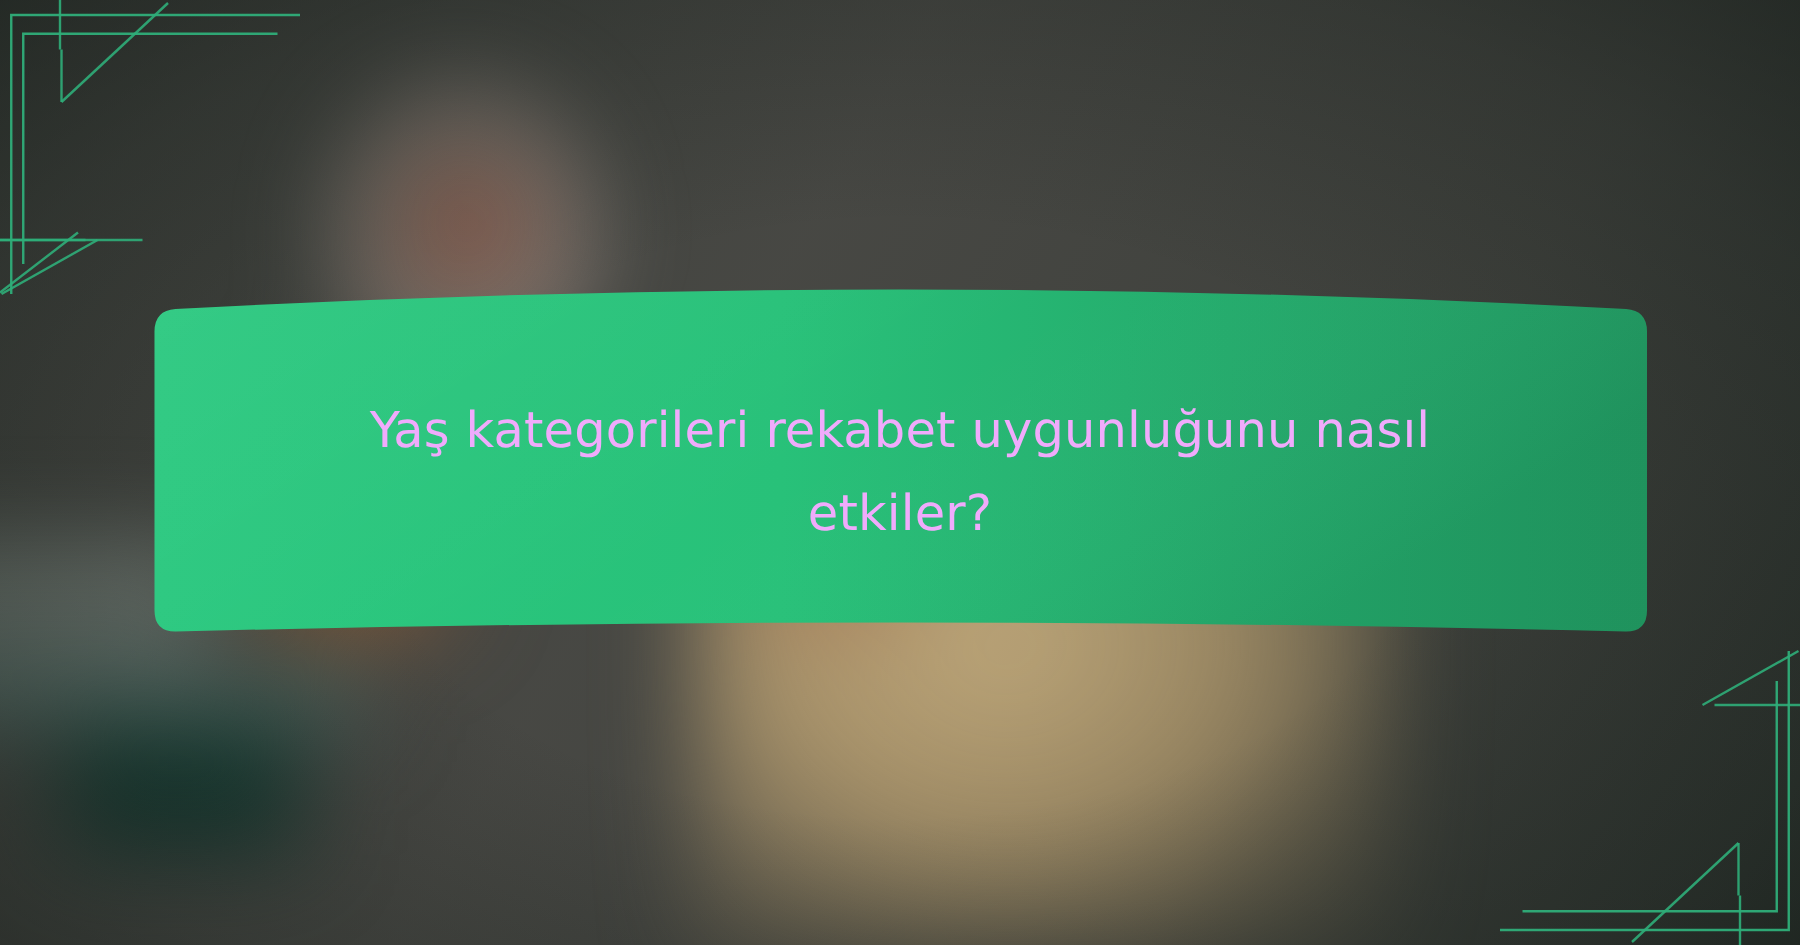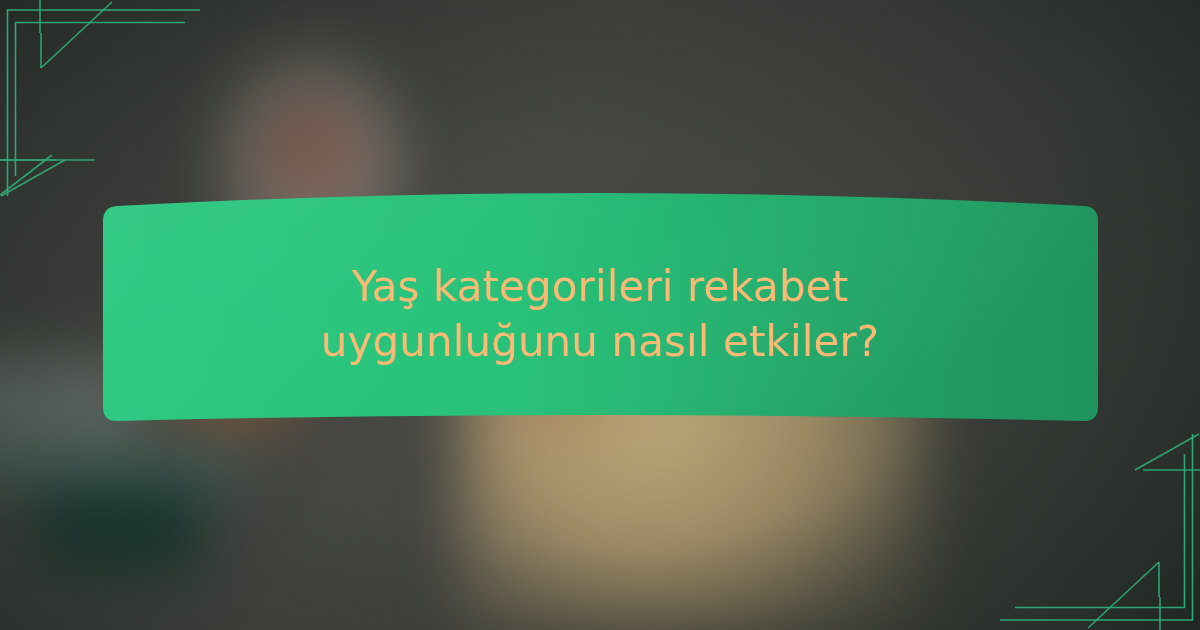--- a/index.html
+++ b/index.html
@@ -156,24 +156,24 @@
     width: 920px;
     height: 214px;
     display: flex;
     flex-direction: column;
     align-items: center;
     justify-content: center;
     text-align: center;
   }
   .card-text .headline {
     font-family: "DejaVu Sans", sans-serif;
-    font-size: 42px;
+    font-size: 33px;
     line-height: 55px;
     font-weight: 400;
-    color: #fdba74;
+    color: #f0abfc;
     letter-spacing: 0.1px;
     max-width: 780px;
   }
 </style>
 </head>
 <body>
 
 <div id="stage">
 
   <div class="bg-layer">

